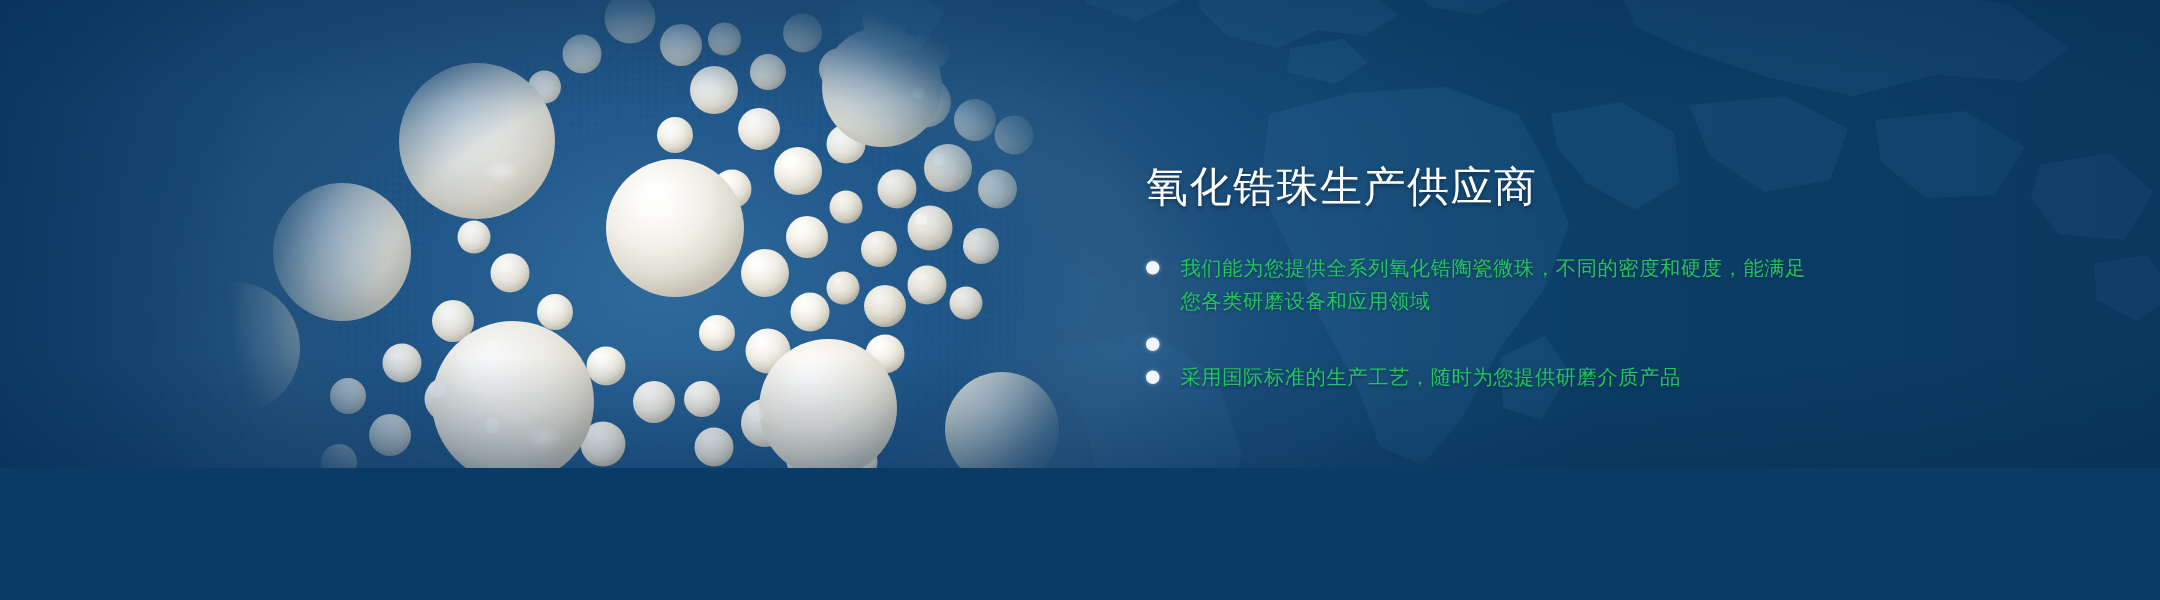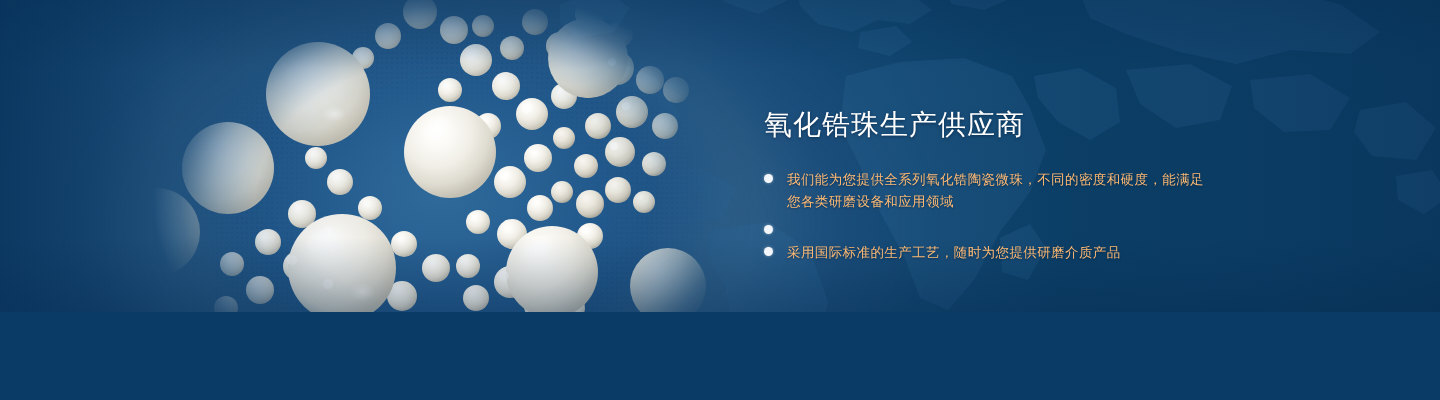--- a/index.html
+++ b/index.html
@@ -118,21 +118,21 @@
   .dot {
     flex: 0 0 auto;
     width: 9px;
     height: 9px;
     border-radius: 50%;
     background: #f2f6fa;
     margin: 6px 14px 0 0;
     box-shadow: 0 0 3px rgba(255,255,255,0.45);
   }
   .btext {
-    color: #fdba74;
+    color: #22c55e;
     font-size: 13.5px;
     line-height: 22px;
     letter-spacing: 0.4px;
     text-shadow: 0 1px 2px rgba(0,20,45,0.45);
     max-width: 420px;
   }
 </style>
 </head>
 <body>
 

